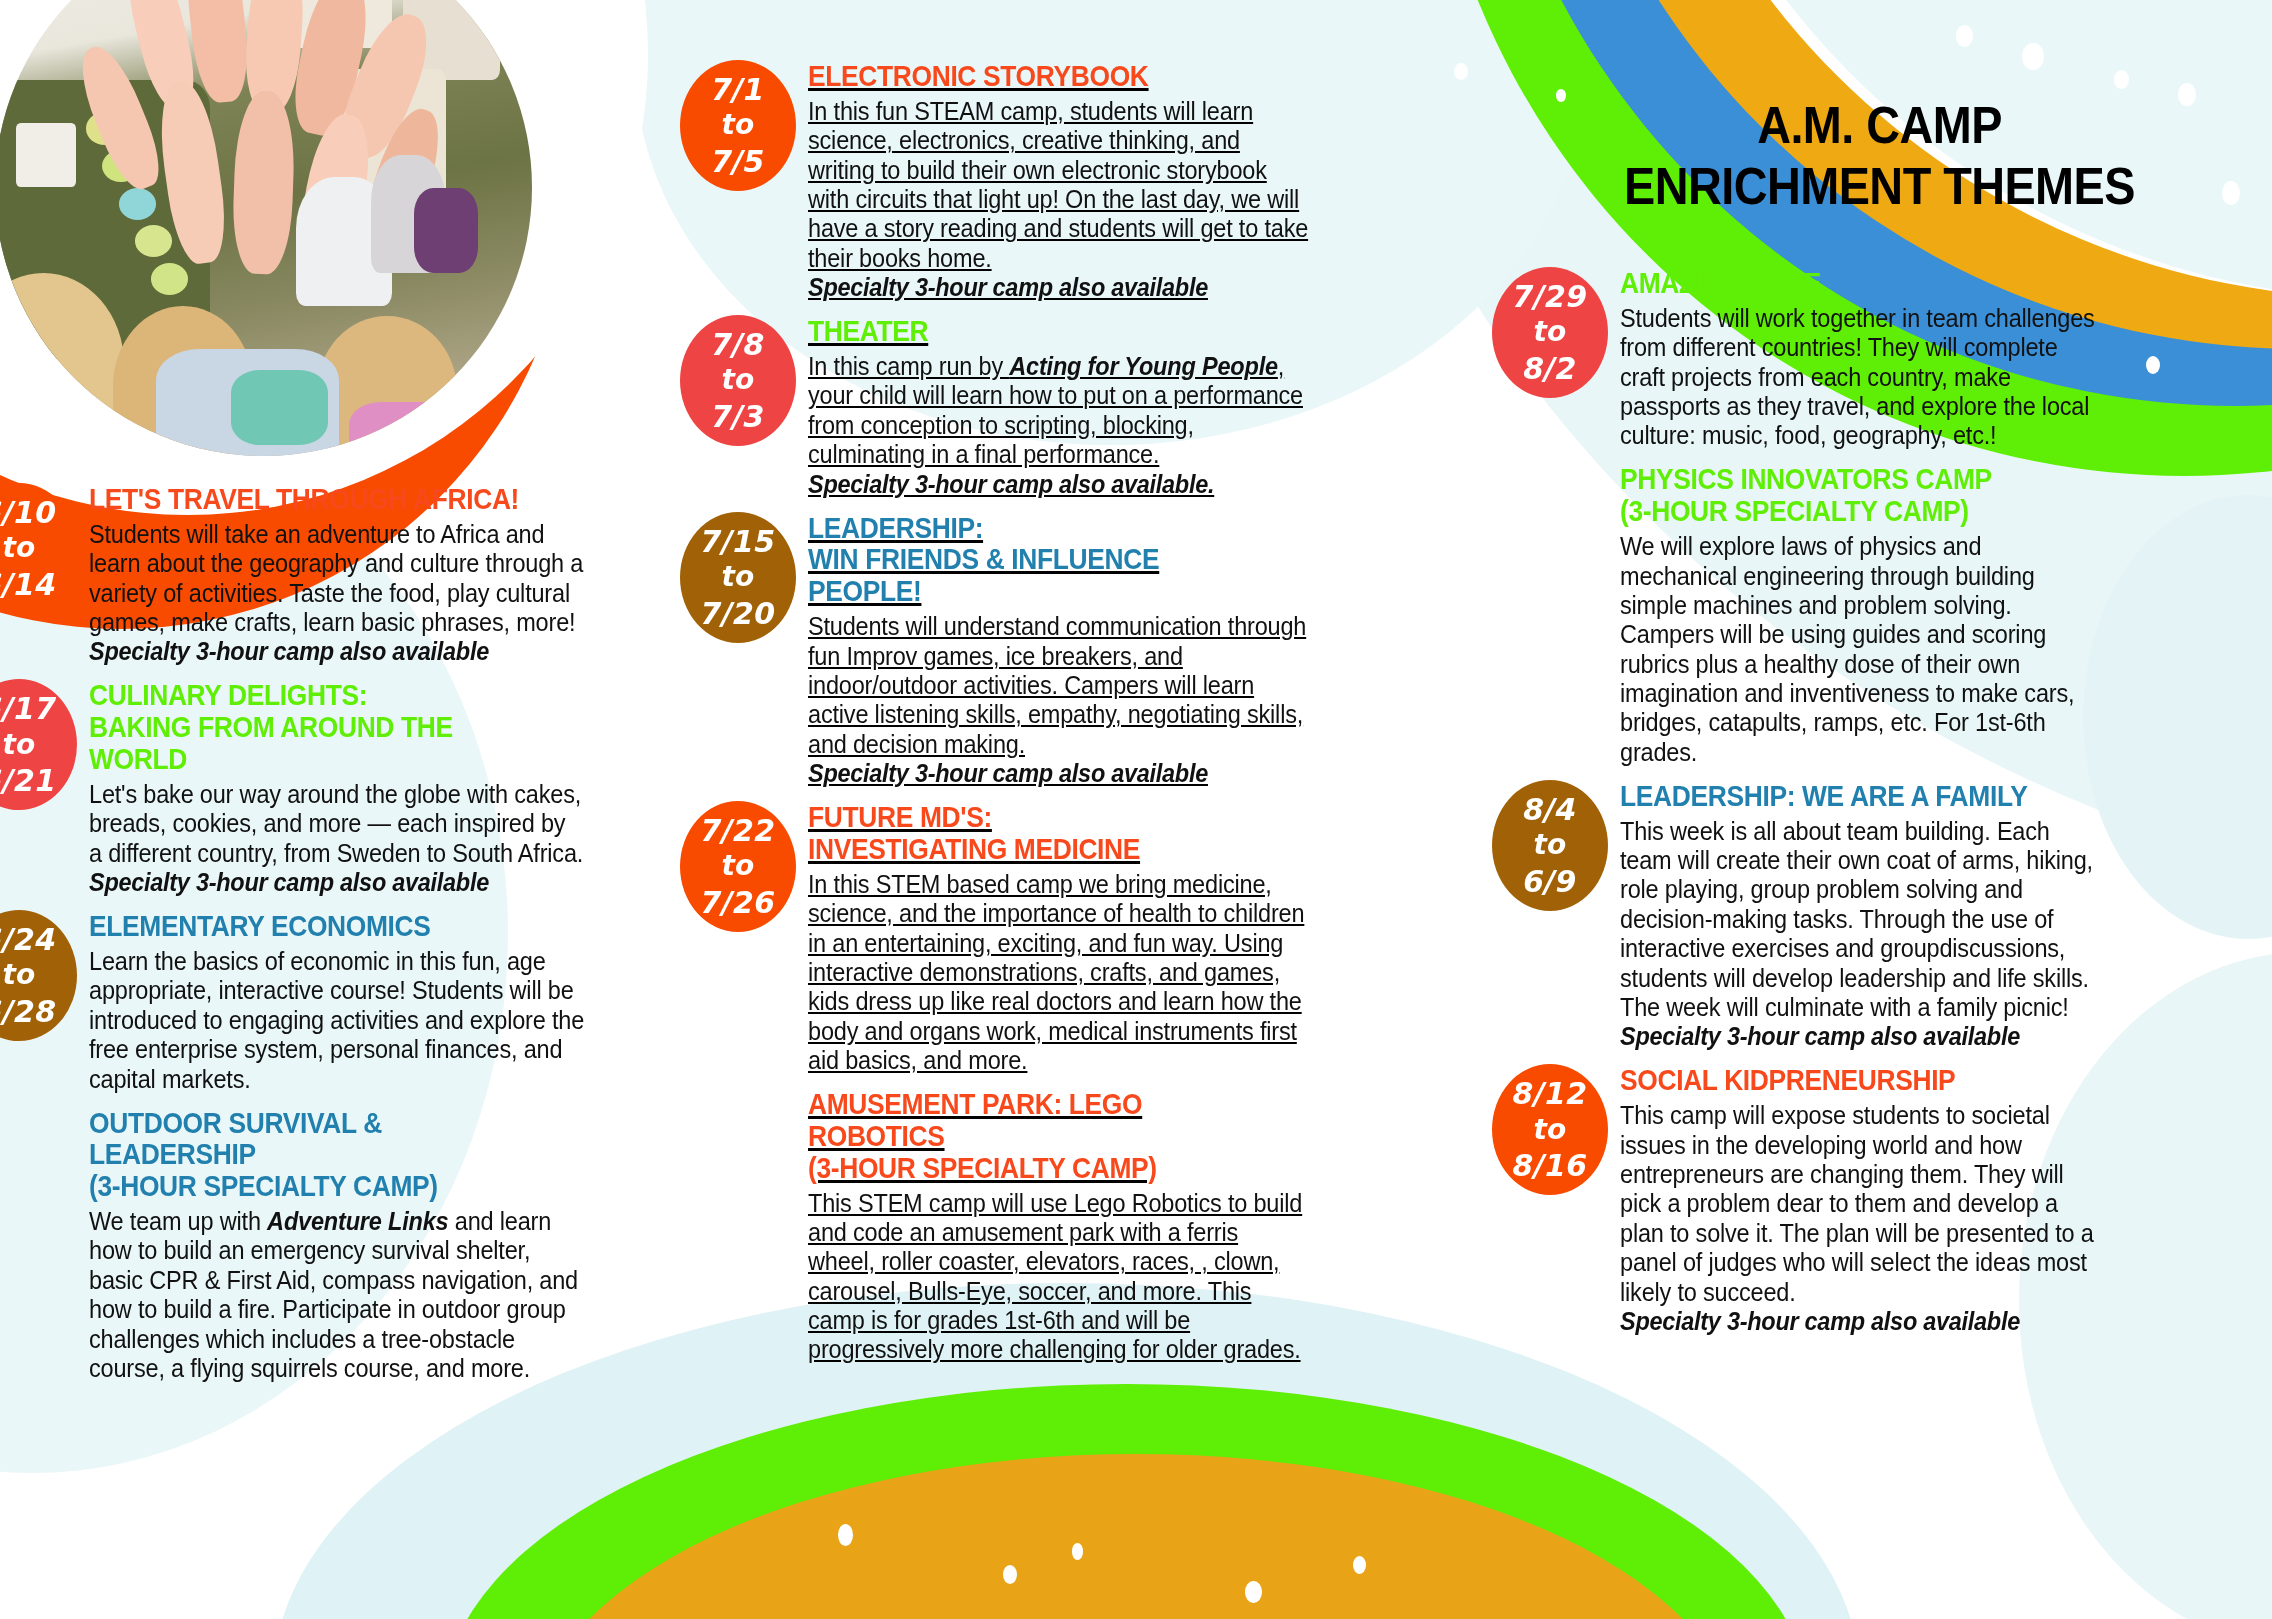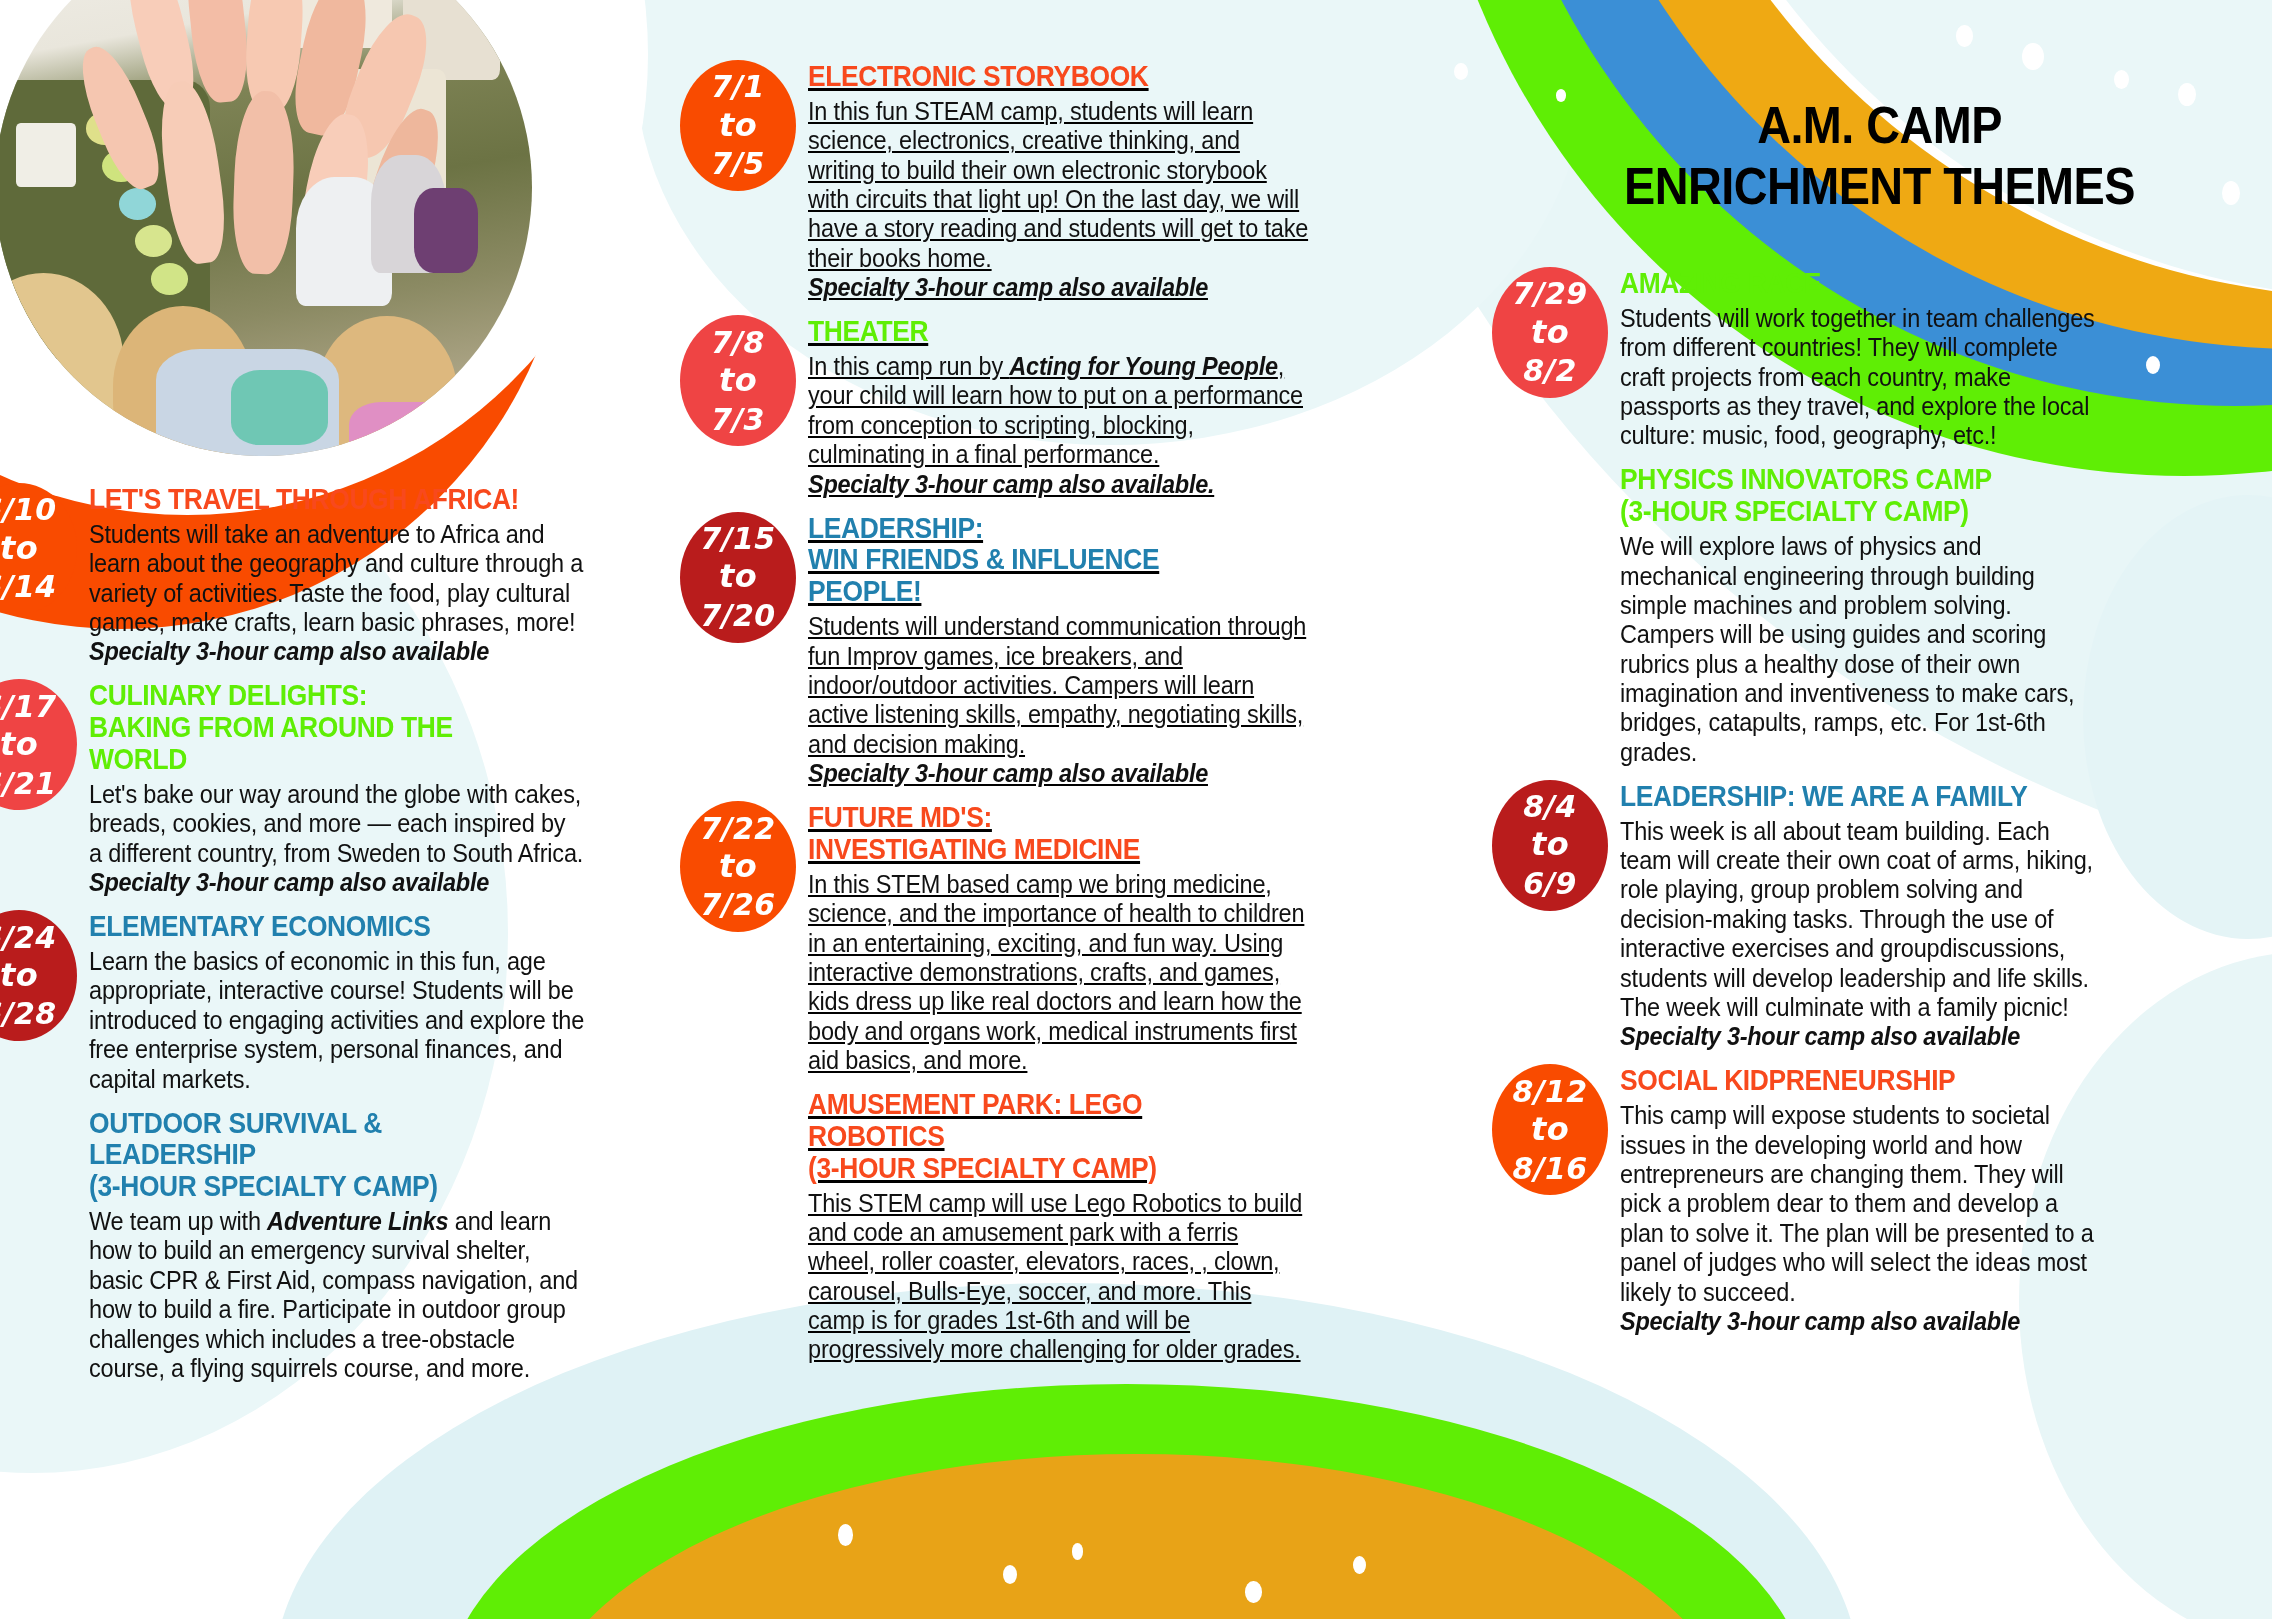--- a/index.html
+++ b/index.html
@@ -98,23 +98,23 @@
     font-family:"DejaVu Sans", sans-serif;
     font-weight:bold;
     font-style:italic;
     font-size:30px;
     line-height:1.24;
     letter-spacing:0.3px;
     text-align:center;
   }
   .badge.orange{background:#f94b00;}
   .badge.green{background:#ef4444;}
-  .badge.blue{background:#b91c1c;}
+  .badge.blue{background:#a16207;}
   .badge span{display:block;}
-  .badge .to{font-size:32px;}
+  .badge .to{font-size:28px;}
 
   h2.title{
     margin:0 0 5.1px 0;
     font-family:"Liberation Sans", sans-serif;
     font-weight:bold;
     font-size:30px;
     line-height:1.06;
     letter-spacing:-0.4px;
     transform:scaleX(0.88);
     transform-origin:left center;

